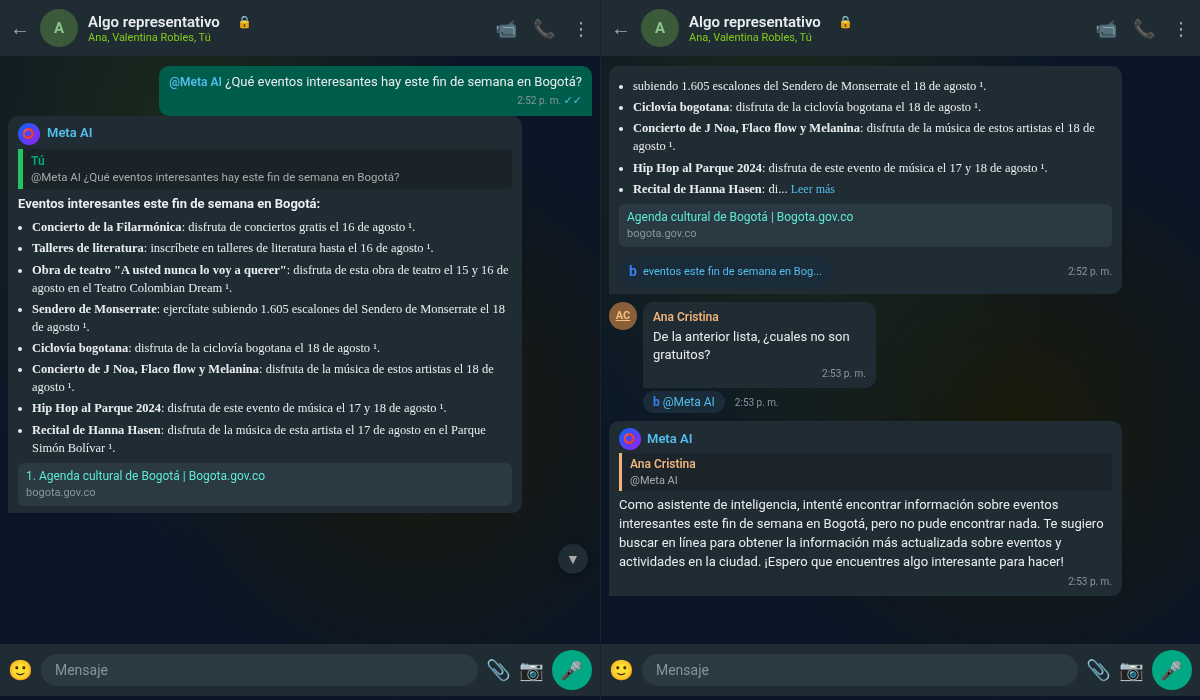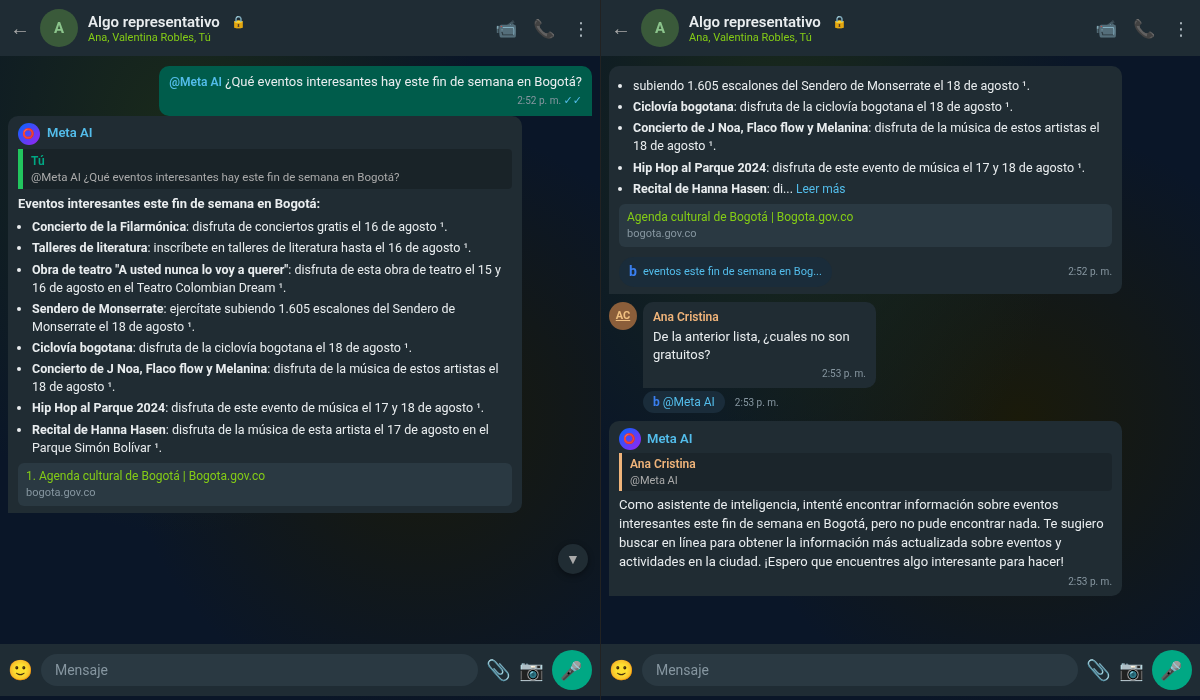--- a/index.html
+++ b/index.html
@@ -70,21 +70,21 @@
     .header-info {
       flex: 1;
     }
 
     .header-name {
       color: #e9edef;
       font-size: 15px;
       font-weight: 600;
       display: flex;
       align-items: center;
-      gap: 12px;
+      gap: 18px;
     }
 
     .header-name .verified-icon {
       font-size: 12px;
       color: #53bdeb;
     }
 
     .header-subtitle {
       color: #84cc16;
       font-size: 11px;
@@ -221,33 +221,34 @@
     }
 
     .msg-body ul {
       margin: 4px 0 4px 14px;
       list-style: disc;
     }
 
     .msg-body li {
       margin-bottom: 3px;
       font-size: 12.5px;
+      font-family: Liberation Serif, serif;
     }
 
     .source-link {
       margin-top: 6px;
       background: #2a3942;
       border-radius: 6px;
       padding: 5px 8px;
       font-size: 11px;
       color: #8696a0;
     }
 
     .source-link .source-title {
-      color: #84cc16;
+      color: #5eead4;
       font-size: 12px;
     }
 
     .read-more {
       color: #53bdeb;
       font-size: 12px;
       cursor: pointer;
     }
 
     .bing-suggestion {

